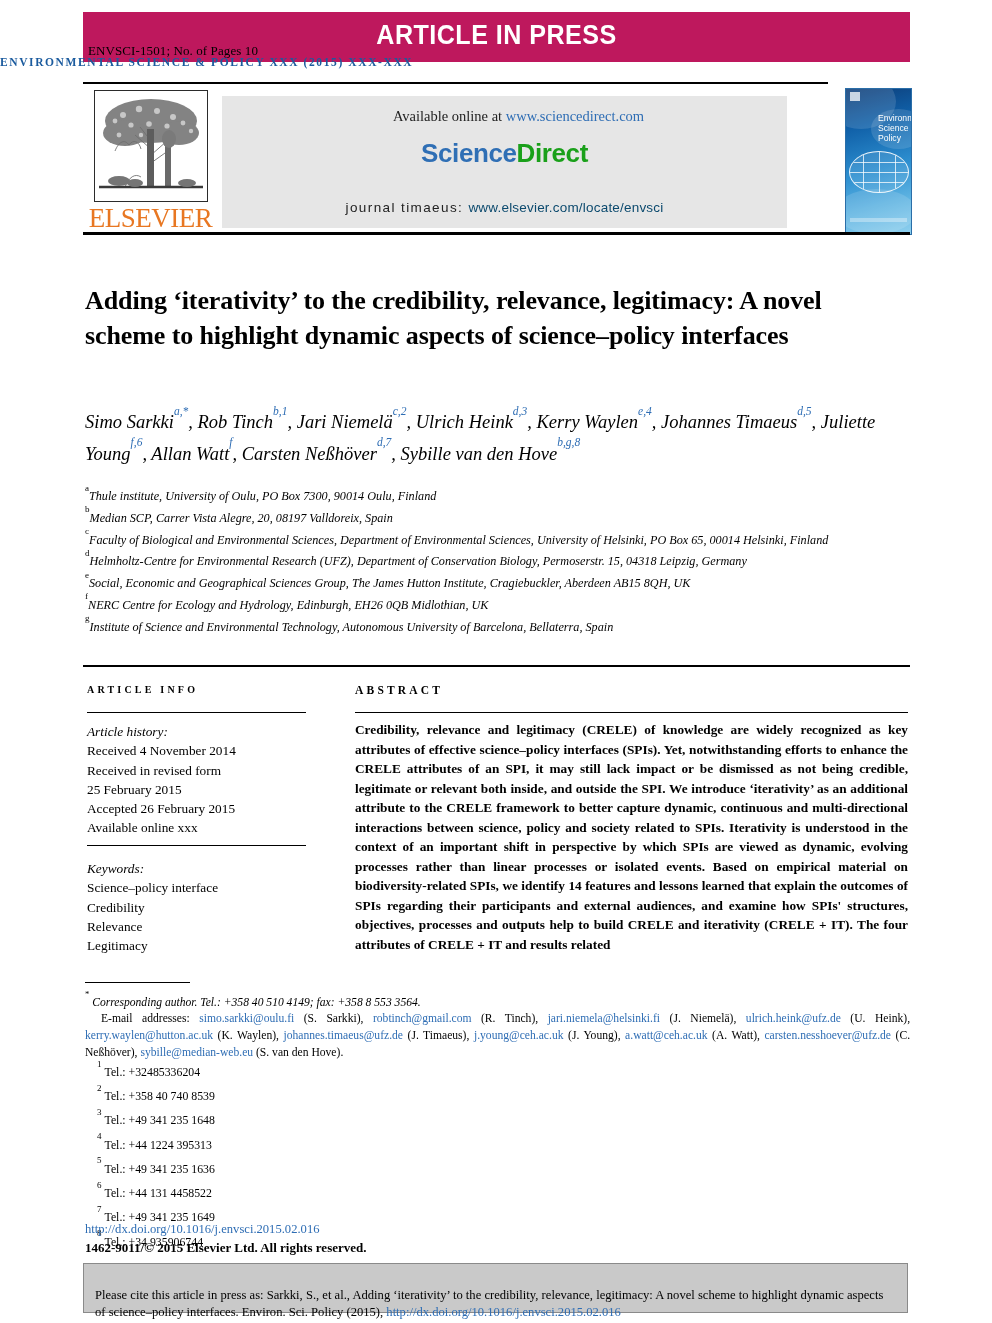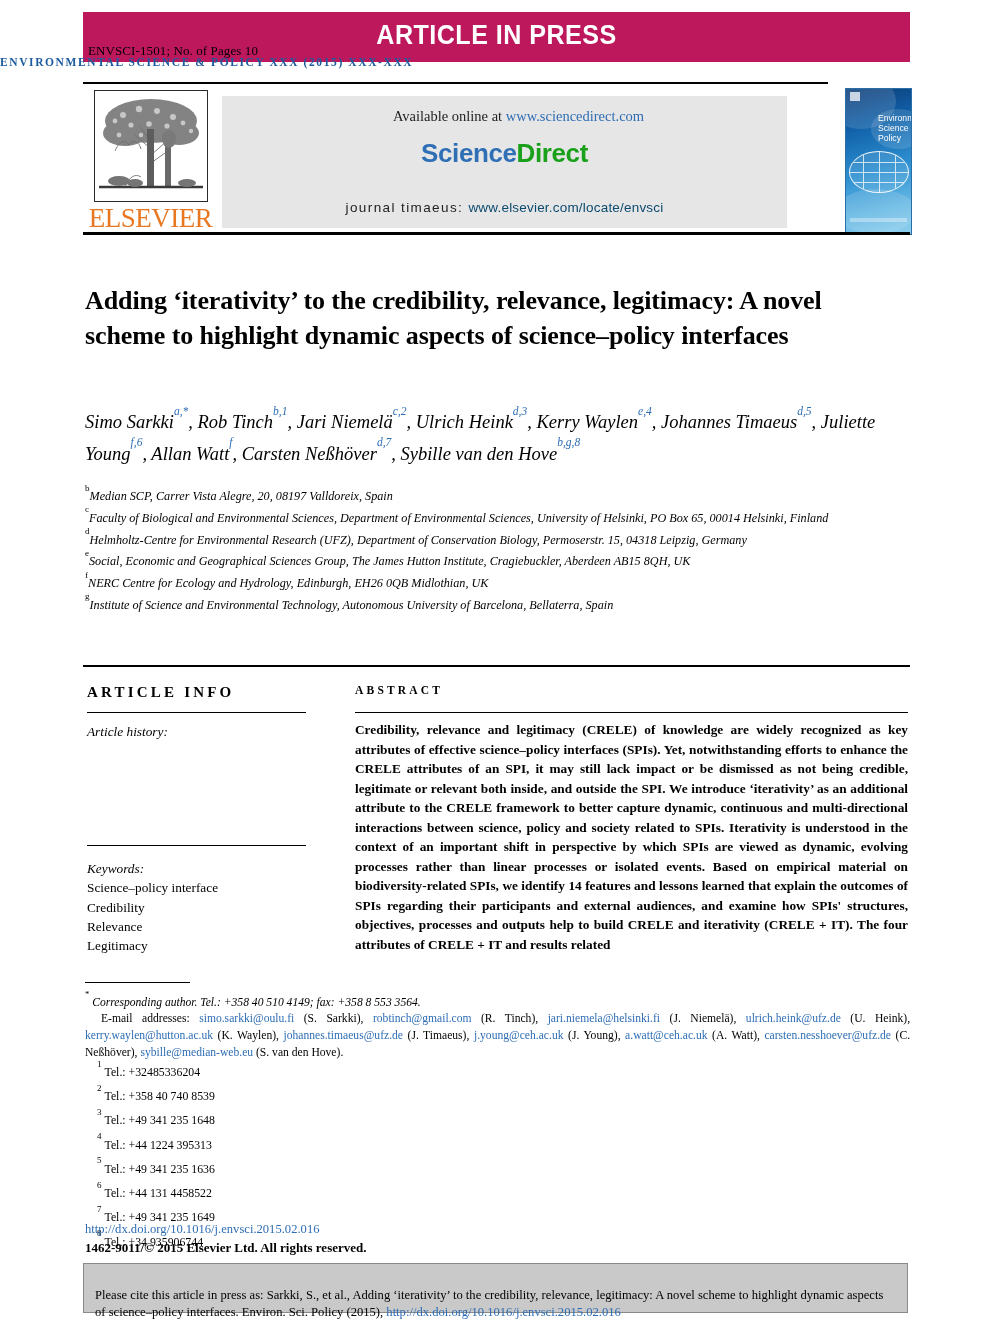--- a/index.html
+++ b/index.html
@@ -147,21 +147,21 @@
     font-style:italic;font-size:12.2px;line-height:17.7px;color:#000;
   }
   .affils sup{font-style:normal;font-size:9px;position:relative;top:-.5em;}
 
   
   .midrule{
     position:absolute;left:83px;top:665px;width:827px;height:1.5px;background:#000;
   }
   .info-head{
     position:absolute;left:87px;top:684px;
-    font-family:"Liberation Serif",serif;font-weight:bold;font-size:15px;
+    font-family:"Liberation Serif",serif;font-weight:bold;font-size:10px;
     letter-spacing:3.2px;
   }
   .abs-head{
     position:absolute;left:355px;top:684px;
     font-family:"Liberation Serif",serif;font-weight:bold;font-size:11.5px;
     letter-spacing:3.2px;
   }
   .info-rule{
     position:absolute;left:87px;top:712px;width:219px;height:1.4px;background:#000;
   }
@@ -312,35 +312,43 @@
     <div class="cover-foot"></div>
   </div>
 
   <div class="rule-bottom"></div>
 
   <h1 class="title">Adding ‘iterativity’ to the credibility, relevance, legitimacy: A novel scheme to highlight dynamic aspects of science–policy interfaces</h1>
 
   <div class="authors" id="author-list"><span>Simo Sarkki</span><sup>a,*</sup>, <span>Rob Tinch</span><sup>b,1</sup>, <span>Jari Niemelä</span><sup>c,2</sup>, <span>Ulrich Heink</span><sup>d,3</sup>, <span>Kerry Waylen</span><sup>e,4</sup>, <span>Johannes Timaeus</span><sup>d,5</sup>, <span>Juliette Young</span><sup>f,6</sup>, <span>Allan Watt</span><sup>f</sup>, <span>Carsten Neßhöver</span><sup>d,7</sup>, <span>Sybille van den Hove</span><sup>b,g,8</sup></div>
 
   <div class="affils" id="affil-list">
+      <div><sup>a</sup><span>Thule institute, University of Oulu, PO Box 7300, 90014 Oulu, Finland</span></div>
       <div><sup>b</sup><span>Median SCP, Carrer Vista Alegre, 20, 08197 Valldoreix, Spain</span></div>
       <div><sup>c</sup><span>Faculty of Biological and Environmental Sciences, Department of Environmental Sciences, University of Helsinki, PO Box 65, 00014 Helsinki, Finland</span></div>
       <div><sup>d</sup><span>Helmholtz-Centre for Environmental Research (UFZ), Department of Conservation Biology, Permoserstr. 15, 04318 Leipzig, Germany</span></div>
       <div><sup>e</sup><span>Social, Economic and Geographical Sciences Group, The James Hutton Institute, Cragiebuckler, Aberdeen AB15 8QH, UK</span></div>
       <div><sup>f</sup><span>NERC Centre for Ecology and Hydrology, Edinburgh, EH26 0QB Midlothian, UK</span></div>
       <div><sup>g</sup><span>Institute of Science and Environmental Technology, Autonomous University of Barcelona, Bellaterra, Spain</span></div>
     </div>
 
   <div class="midrule"></div>
 
   <div class="info-head" id="info-heading">ARTICLE INFO</div>
   <div class="info-rule"></div>
 
   <div class="history">
     <div class="hl">Article history:</div>
+    <div id="history-lines">
+        <div>Received 4 November 2014</div>
+        <div>Received in revised form</div>
+        <div>25 February 2015</div>
+        <div>Accepted 26 February 2015</div>
+        <div>Available online xxx</div>
+      </div>
   </div>
 
   <div class="info-rule2"></div>
 
   <div class="keywords">
     <div class="kl">Keywords:</div>
     <div id="keyword-lines">
         <div>Science–policy interface</div>
         <div>Credibility</div>
         <div>Relevance</div>

